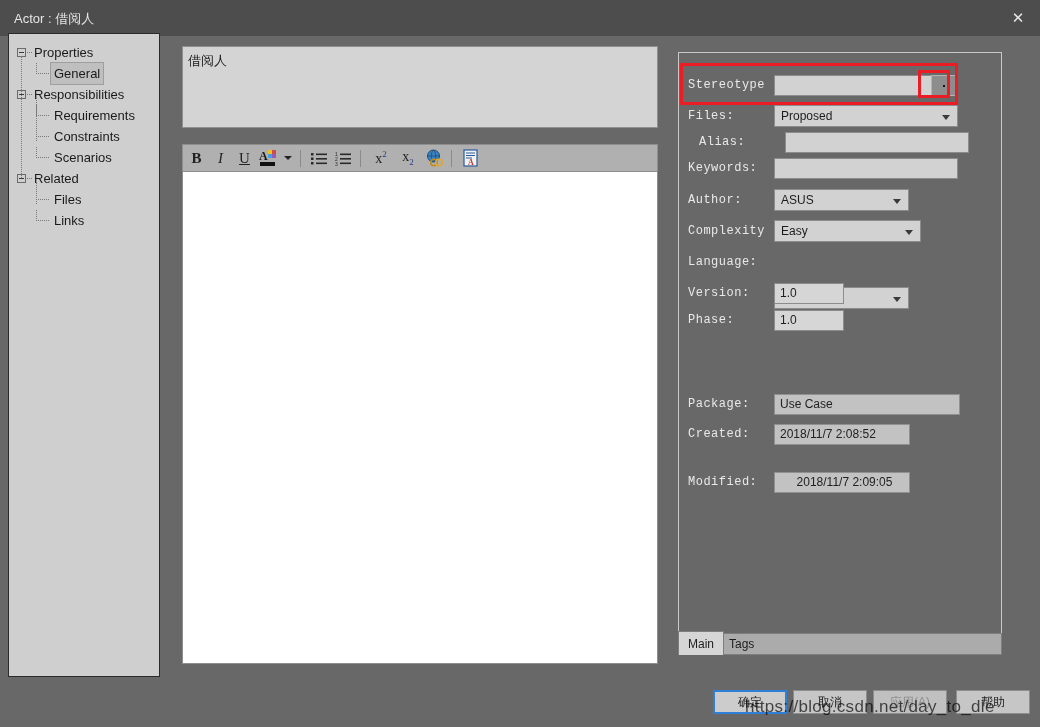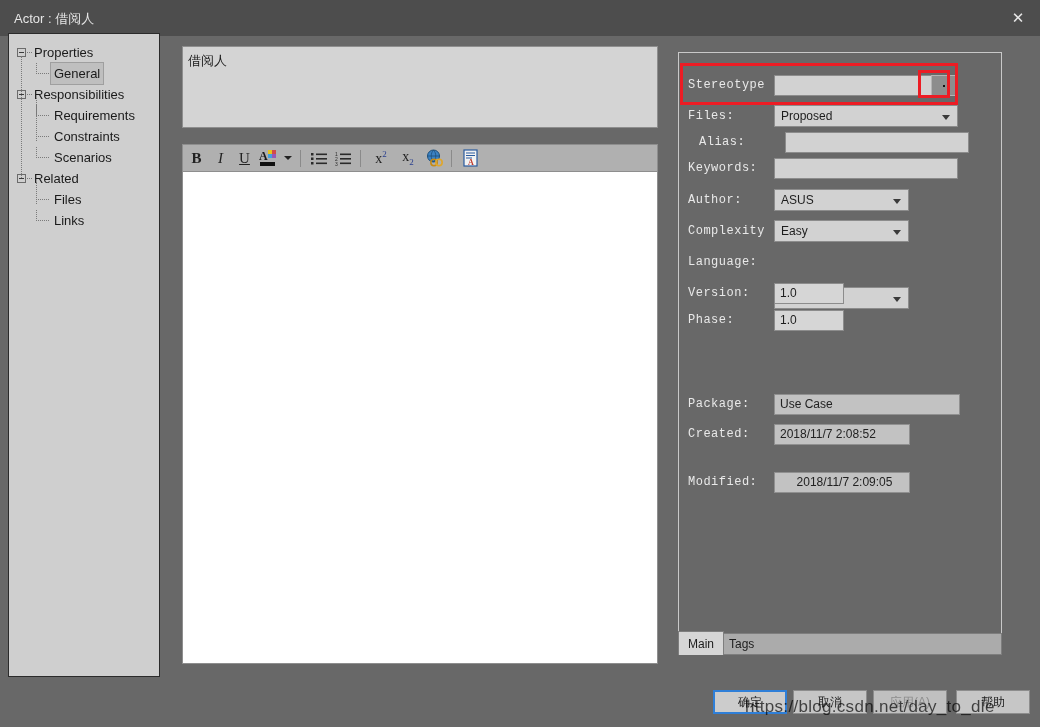--- a/index.html
+++ b/index.html
@@ -327,21 +327,21 @@
   <div class="prop-row" style="left:9px;top:137px;width:300px;">
     <span class="prop-label">Author:</span>
     <div class="combo" style="left:86px;top:-1px;width:135px;">
       <span>ASUS</span>
       <span class="arrow"></span>
     </div>
   </div>
 
   <div class="prop-row" style="left:9px;top:168px;width:300px;">
     <span class="prop-label">Complexity</span>
-    <div class="combo" style="left:86px;top:-1px;width:135px;">
+    <div class="combo" style="left:86px;top:-1px;width:147px;">
       <span>Easy</span>
       <span class="arrow"></span>
     </div>
   </div>
 
   <div class="prop-row" style="left:9px;top:199px;width:300px;">
     <span class="prop-label">Language:</span>
     <div class="combo" style="left:86px;top:-1px;width:135px;margin-top:36px;">
       <span>&lt;none&gt;</span>
       <span class="arrow"></span>

